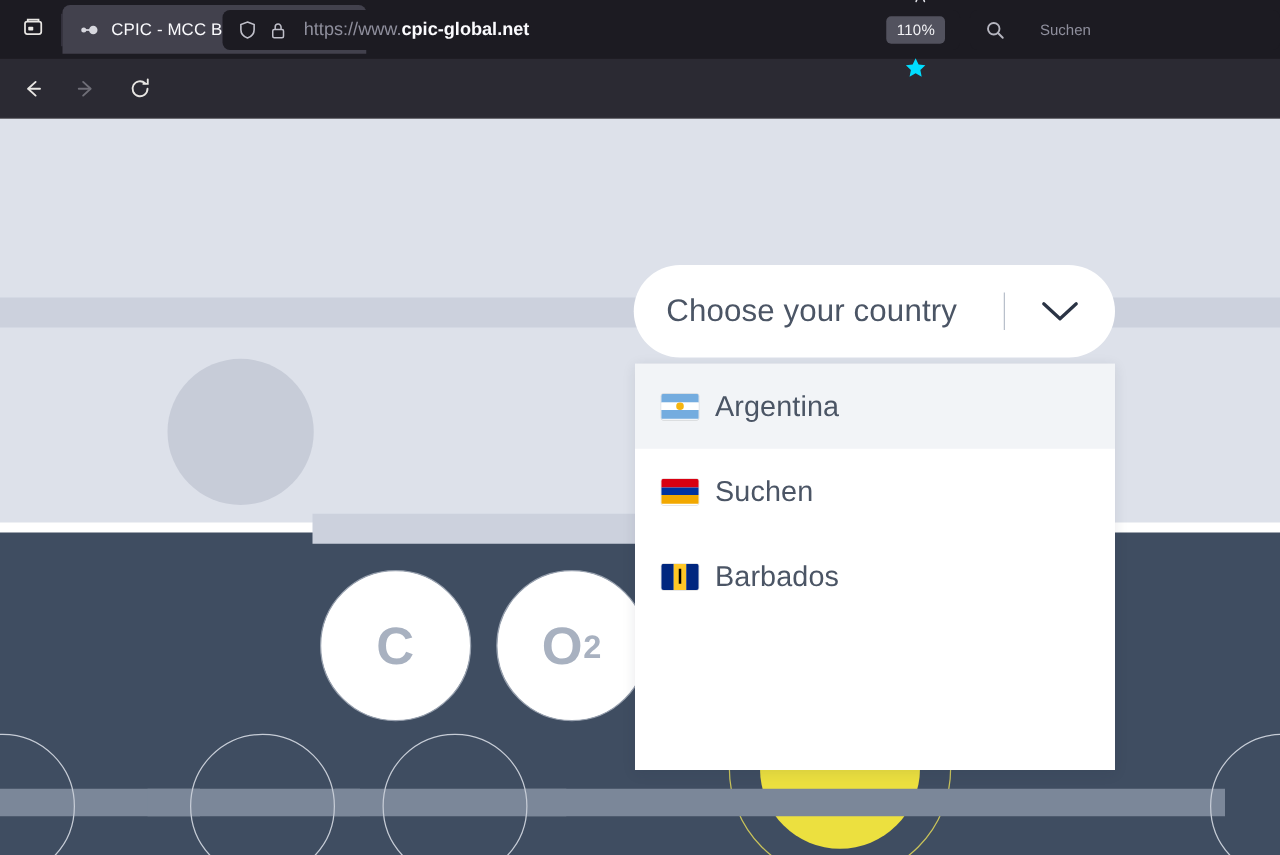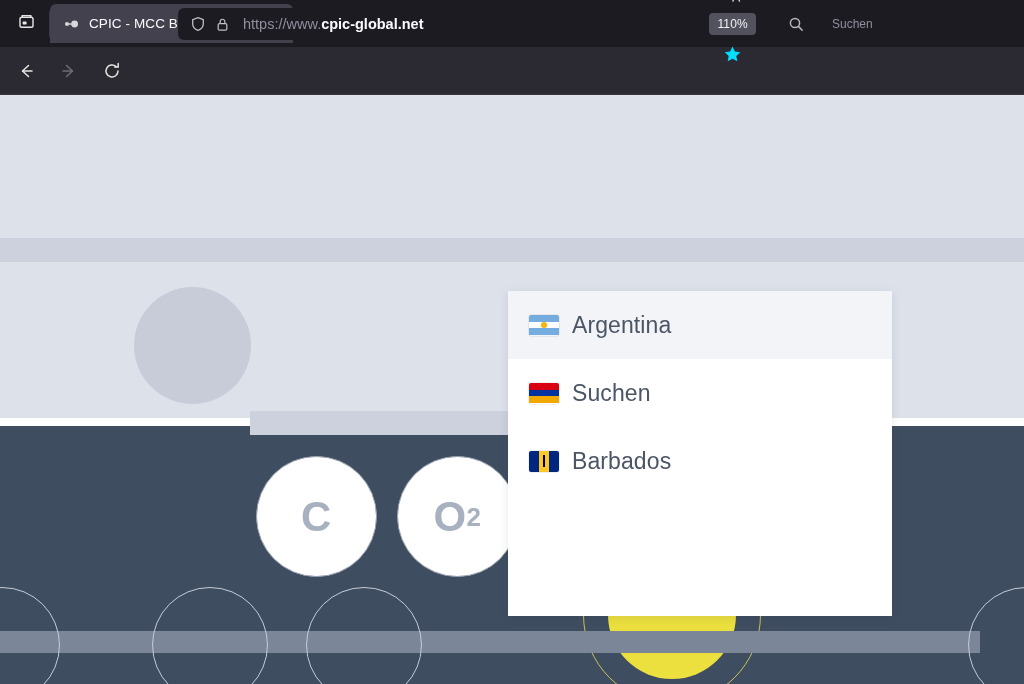--- a/index.html
+++ b/index.html
@@ -507,15 +507,24 @@
           <div style="top:0;height:100%;width:33.4%;left:0;background:#00267f"></div>
           <div style="top:0;height:100%;width:33.2%;left:33.4%;background:#ffc726"></div>
           <div style="top:0;height:100%;width:33.4%;left:66.6%;background:#00267f"></div>
           <div style="top:20%;left:46%;width:8%;height:60%;background:#000000"></div>
         </span>
         <span>Barbados</span>
       </div>
 
     </div>
 
+    <div class="country-select">
+      <span class="country-select-label">Choose your country</span>
+      <span class="country-select-divider"></span>
+      <span class="country-chevron">
+        <svg width="34" height="22" viewBox="0 0 34 22" fill="none" stroke="currentColor" stroke-width="2.6" stroke-linecap="round" stroke-linejoin="round">
+          <path d="M4 5 L17 17 L30 5"></path>
+        </svg>
+      </span>
+    </div>
 
   </div>
 </div>
 
 </body></html>

